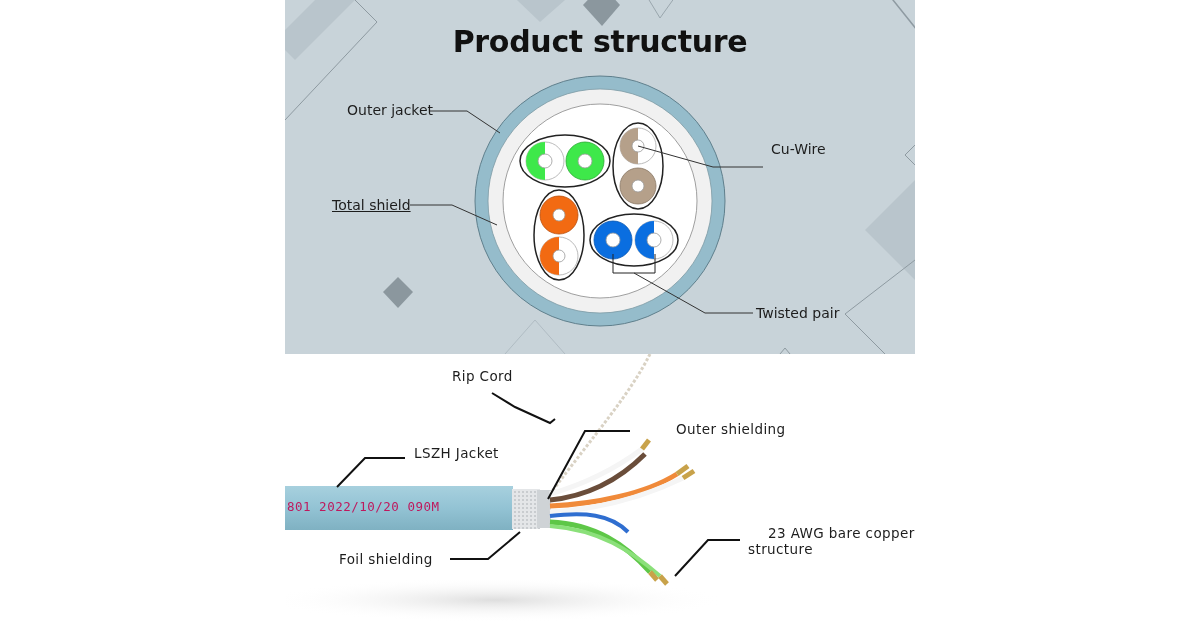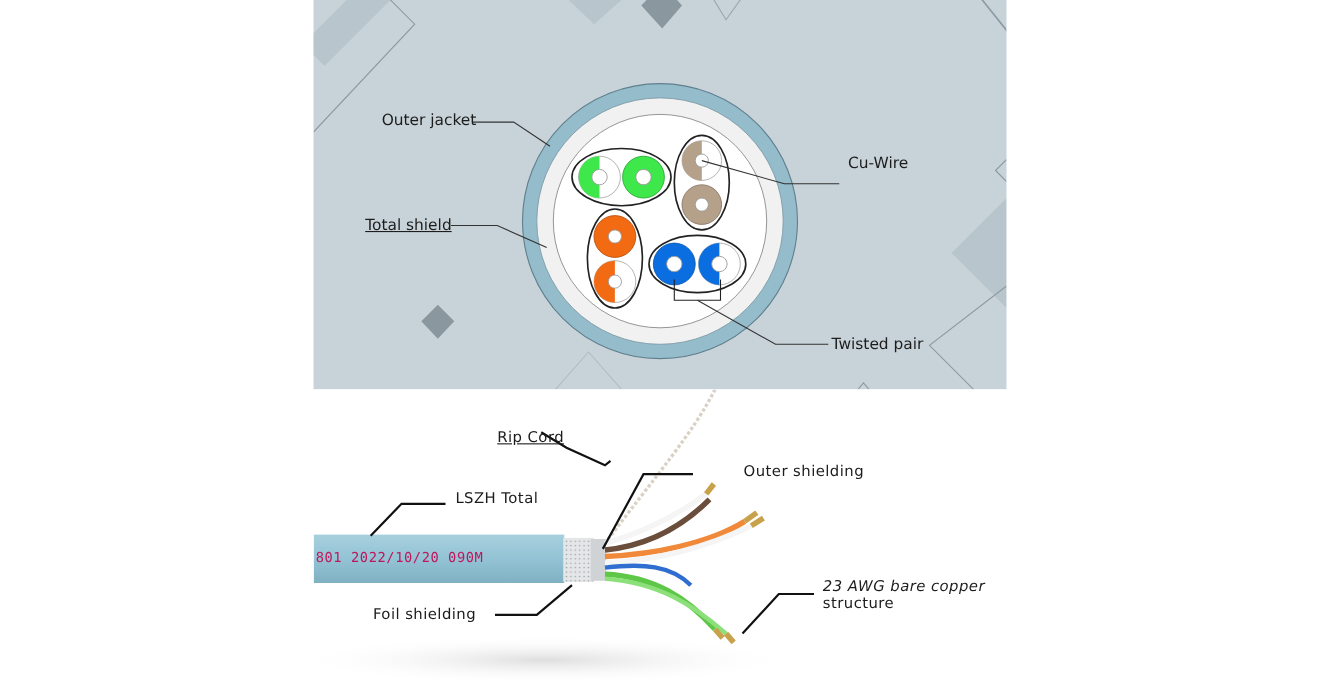--- a/index.html
+++ b/index.html
@@ -70,20 +70,21 @@
       <circle cx="369" cy="240" r="7" fill="#fff" stroke="#999" stroke-width="0.8"></circle>
       <polyline points="328,254 328,273 370,273 370,254" fill="none" stroke="#222" stroke-width="1"></polyline>
     </g>
 
     <polyline points="145,111 182,111 215,133" fill="none" stroke="#333" stroke-width="1"></polyline>
     <polyline points="125,205 167,205 212,225" fill="none" stroke="#333" stroke-width="1"></polyline>
     <polyline points="353,146 428,167 478,167" fill="none" stroke="#333" stroke-width="1"></polyline>
     <polyline points="349,273 420,313 468,313" fill="none" stroke="#333" stroke-width="1"></polyline>
   </svg>
 
+  <div class="title">Product structure</div>
   <div class="lbl" style="left:62px; top:102px;">Outer jacket</div>
   <div class="lbl" style="left:47px; top:197px;text-decoration:underline;">Total shield</div>
   <div class="lbl" style="left:486px; top:141px;">Cu-Wire</div>
   <div class="lbl" style="left:471px; top:305px;">Twisted pair</div>
 </div>
 
 <div class="panel-bottom">
   <svg width="630" height="276">
     <defs>
       <linearGradient id="jk" x1="0" y1="0" x2="0" y2="1">
@@ -127,19 +128,19 @@
     </g>
 
     <polyline points="207,39 230,53 265,69 270,65" fill="none" stroke="#111" stroke-width="2"></polyline>
     <polyline points="263,145 300,77 345,77" fill="none" stroke="#111" stroke-width="2"></polyline>
     <polyline points="52,133 80,104 120,104" fill="none" stroke="#111" stroke-width="2"></polyline>
     <polyline points="165,205 203,205 235,178" fill="none" stroke="#111" stroke-width="2"></polyline>
     <polyline points="390,222 423,186 455,186" fill="none" stroke="#111" stroke-width="2"></polyline>
   </svg>
 
   <div class="print" style="left:2px; top:145px;">801 2022/10/20 090M</div>
-  <div class="lbl2" style="left:167px; top:36px;text-decoration:underline;">Rip Cord</div>
+  <div class="lbl2" style="left:167px; top:14px;">Rip Cord</div>
   <div class="lbl2" style="left:391px; top:67px;">Outer shielding</div>
-  <div class="lbl2" style="left:129px; top:91px;">LSZH Total</div>
+  <div class="lbl2" style="left:129px; top:91px;">LSZH Jacket</div>
   <div class="lbl2" style="left:54px; top:197px;">Foil shielding</div>
-  <div class="lbl2" style="left:463px; top:171px;font-style:italic;">23 AWG bare copper</div>
+  <div class="lbl2" style="left:483px; top:171px;">23 AWG bare copper</div>
   <div class="lbl2" style="left:463px; top:187px;">structure</div>
 </div>
 
 </body></html>

